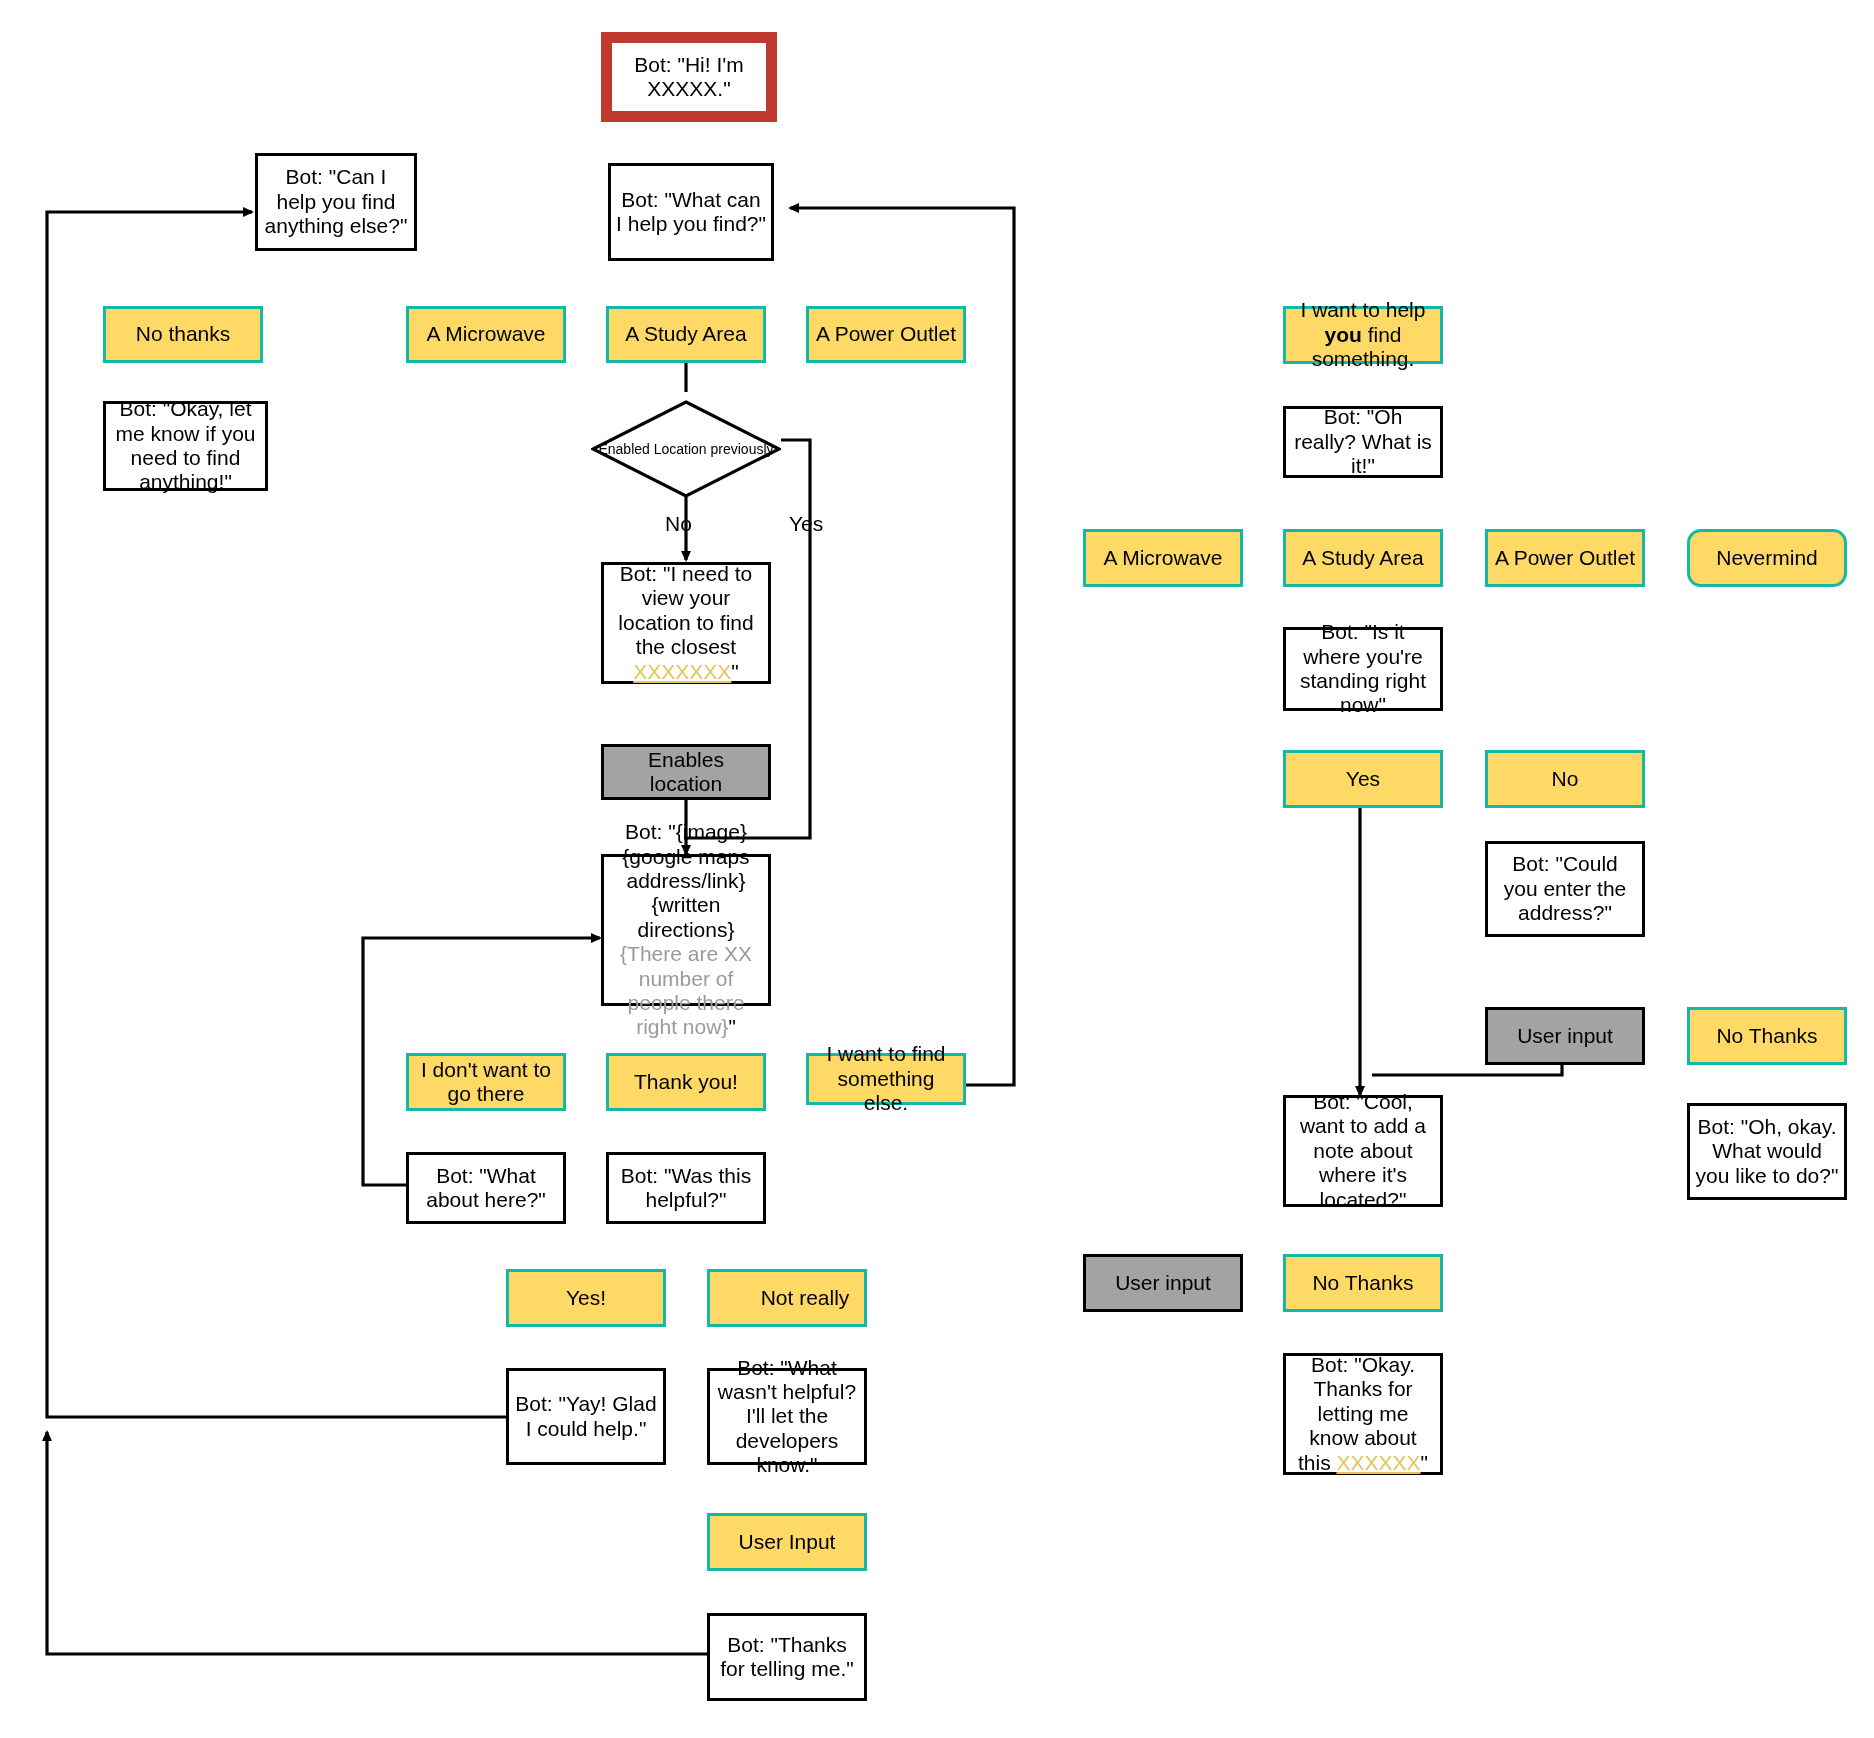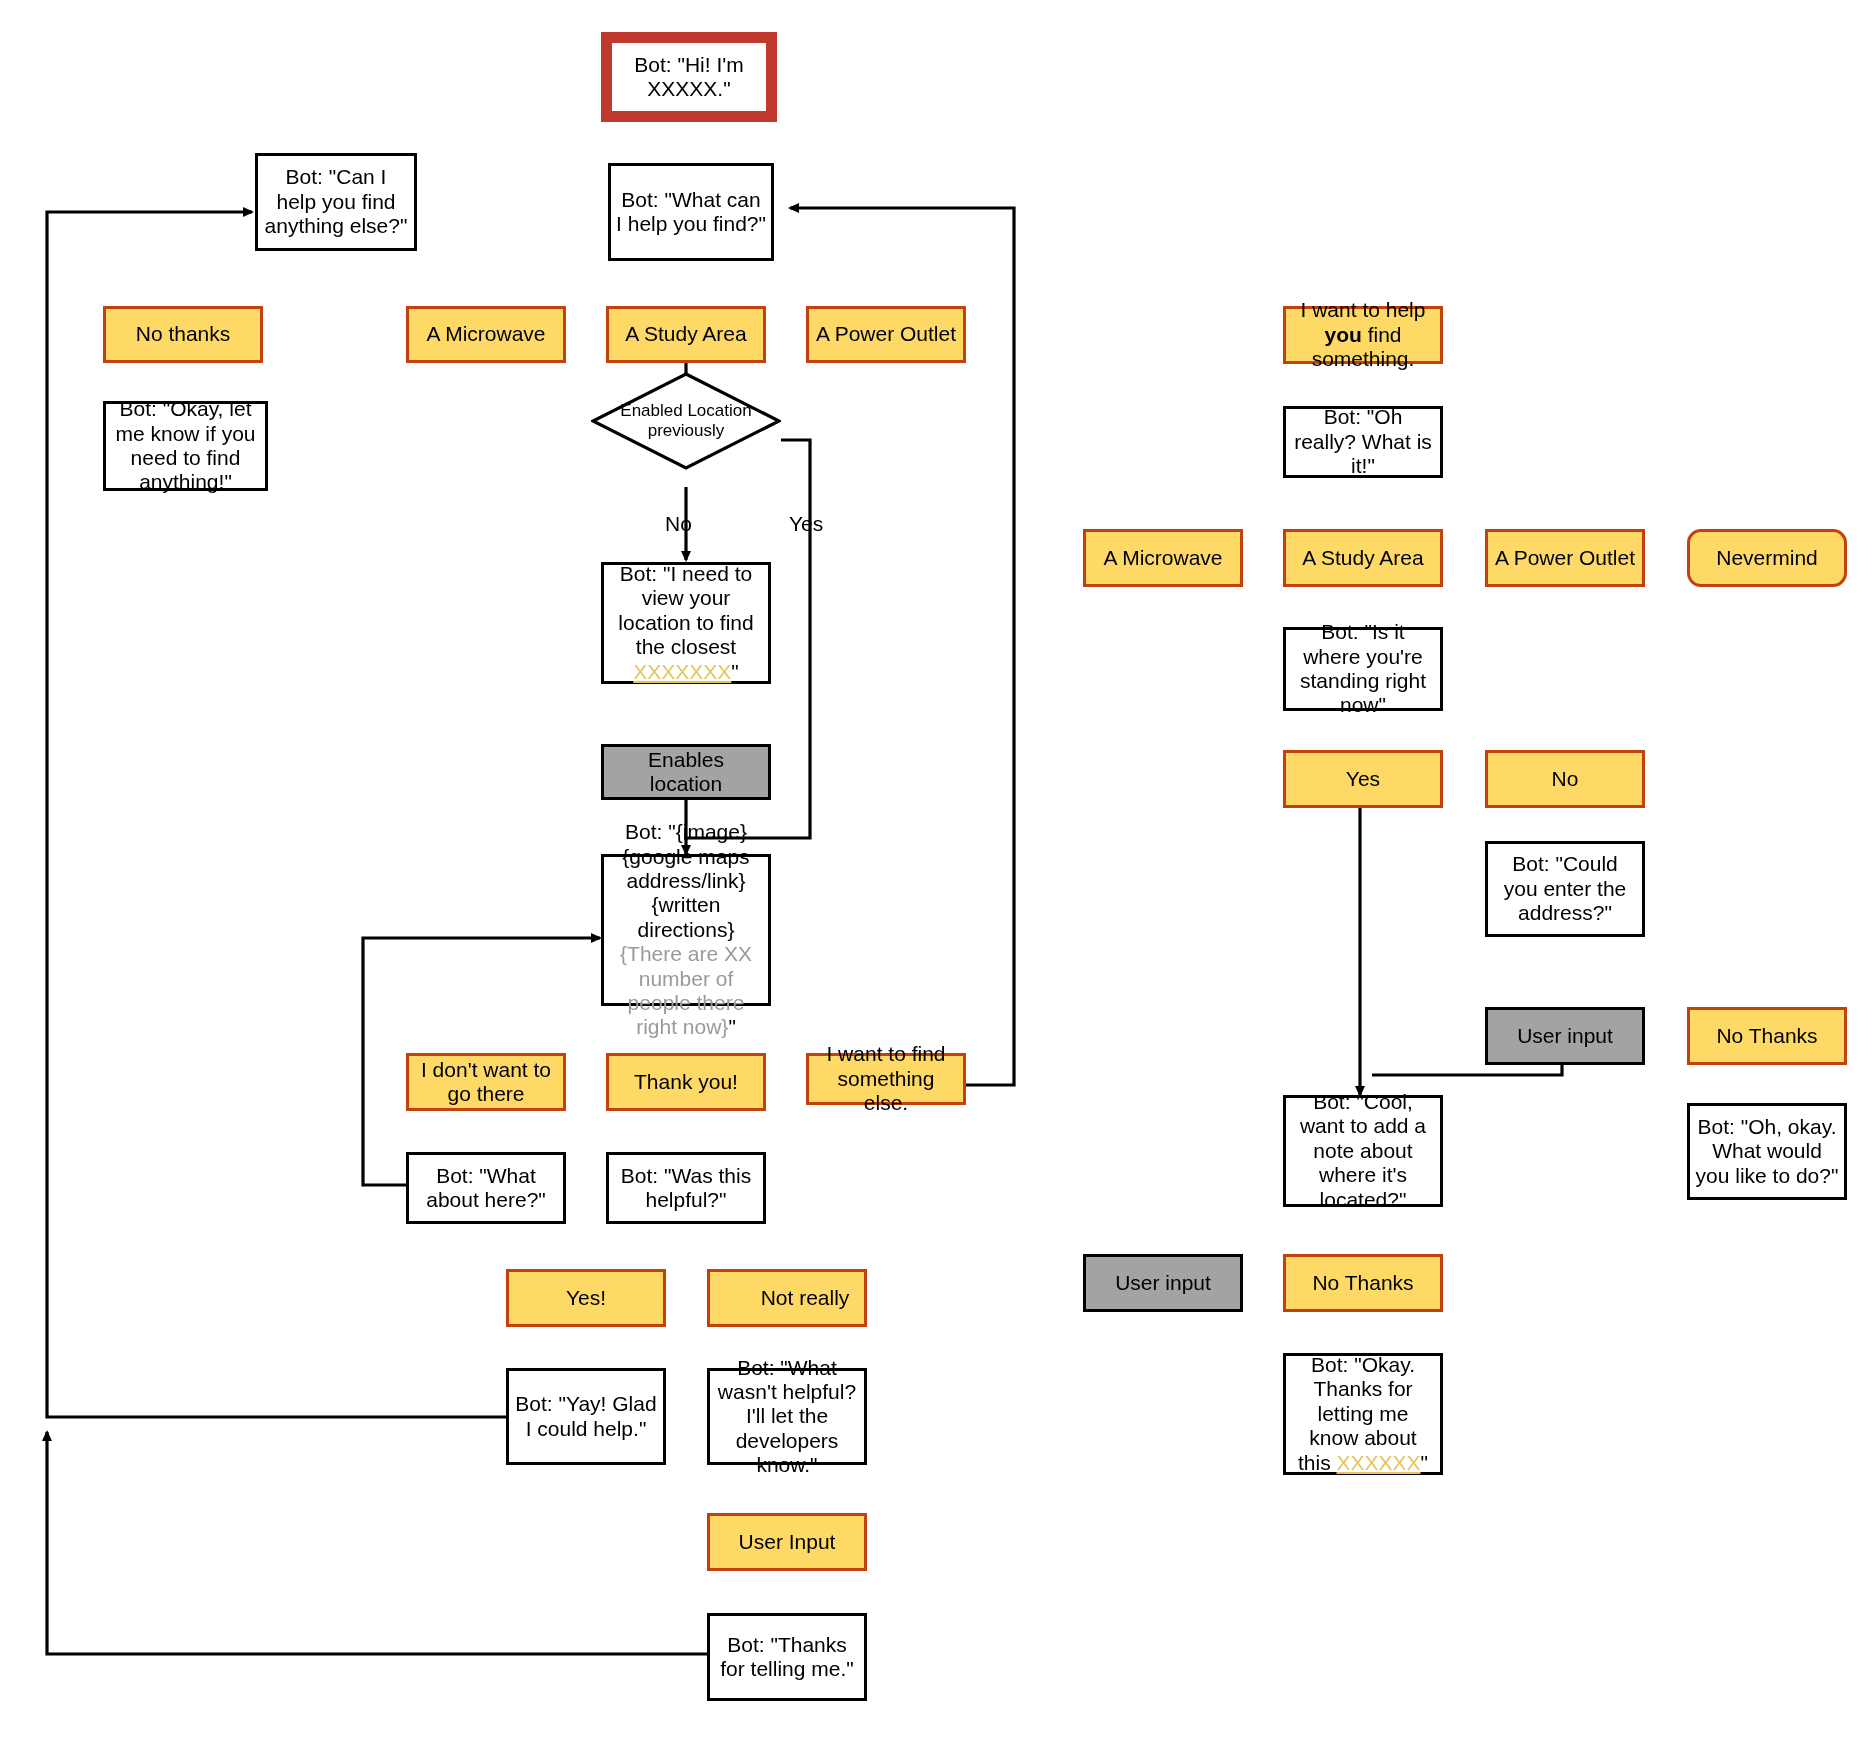--- a/index.html
+++ b/index.html
@@ -40,21 +40,21 @@
   .node .txt {
     display: block;
     padding: 0 5px;
     white-space: pre-line;
   }
   .rect {
     border: 3px solid #000000;
     background: #ffffff;
   }
   .opt {
-    border: 3px solid #c2410c;
+    border: 3px solid #14b8a6;
     background: #ffd966;
   }
   .green {
     border: 3px solid #000000;
     background: #a3a3a3;
   }
   .highlight {
     border: 11px solid #c0392f;
     background: #ffffff;
   }
@@ -141,21 +141,21 @@
   </div>
 
   <div class="node opt" style="left:806px; top:306px; width:160px; height:57px; font-size:21px;">
     <span class="txt">A Power Outlet</span>
   </div>
 
   <div class="node rect" style="left:103px; top:401px; width:165px; height:90px; font-size:21px;">
     <span class="txt">Bot: "Okay, let me know if you need to find anything!"</span>
   </div>
 
-  <div class="node diamond" style="left:591px; top:372px; width:190px; height:98px; font-size:17px;">
+  <div class="node diamond" style="left:591px; top:400px; width:190px; height:98px; font-size:14px;">
     <svg width="190" height="98">
       <polygon points="95,2 188,49 95,96 2,49" fill="#ffffff" stroke="#000000" stroke-width="3.2"></polygon>
     </svg>
     <span class="txt">Enabled Location previously</span>
   </div>
 
   <span class="edge-label" style="left:665px; top:512px;">No</span>
   <span class="edge-label" style="left:789px; top:512px;">Yes</span>
 
   <div class="node rect" style="left:601px; top:562px; width:170px; height:122px; font-size:21px;">

